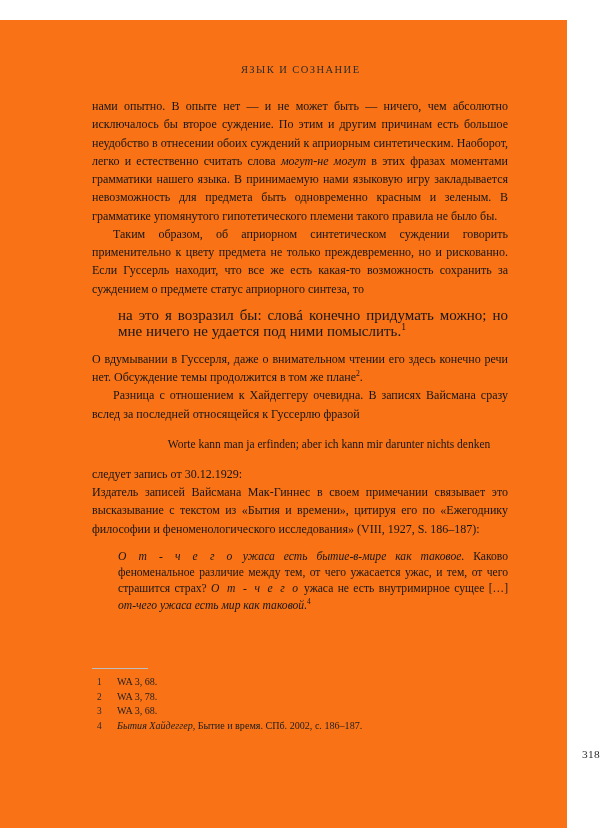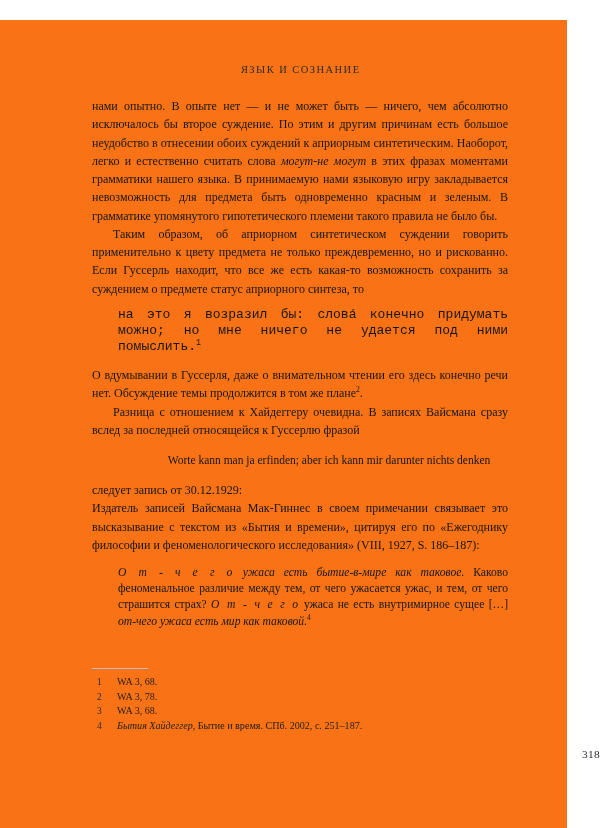--- a/index.html
+++ b/index.html
@@ -46,27 +46,26 @@
     hyphens: manual;
     -webkit-hyphens: manual;
   }
   p.indent {
     text-indent: 21px;
   }
   p.noindent {
     text-indent: 0;
   }
   .quote {
-    font-size: 13px;
+    font-size: 15px;
     line-height: 16.1px;
     text-align: justify;
     margin: 10px 0 10px 26px;
     width: 390px;
     color: #161616;
-    font-family: Liberation Mono, monospace;
   }
   .quote.tight {
     margin-top: 9.5px;
     margin-bottom: 10.5px;
   }
   .quote-de {
     font-size: 11.5px;
     line-height: 16px;
     margin: 13px 0 13px 58px;
     color: #161616;
@@ -177,19 +176,19 @@
     <div class="fn">
       <span class="fn-num">2</span>
       <span class="fn-text">WA 3, 78.</span>
     </div>
     <div class="fn">
       <span class="fn-num">3</span>
       <span class="fn-text">WA 3, 68.</span>
     </div>
     <div class="fn">
       <span class="fn-num">4</span>
-      <span class="fn-text"><i>Бытия Хайдеггер</i><span>, Бытие и время. СПб. 2002, с. 251–187.</span></span>
+      <span class="fn-text"><i>Бытия Хайдеггер</i><span>, Бытие и время. СПб. 2002, с. 186–187.</span></span>
     </div>
   </div>
 
   <div class="folio">318</div>
 
 </div>
 
 </body></html>

